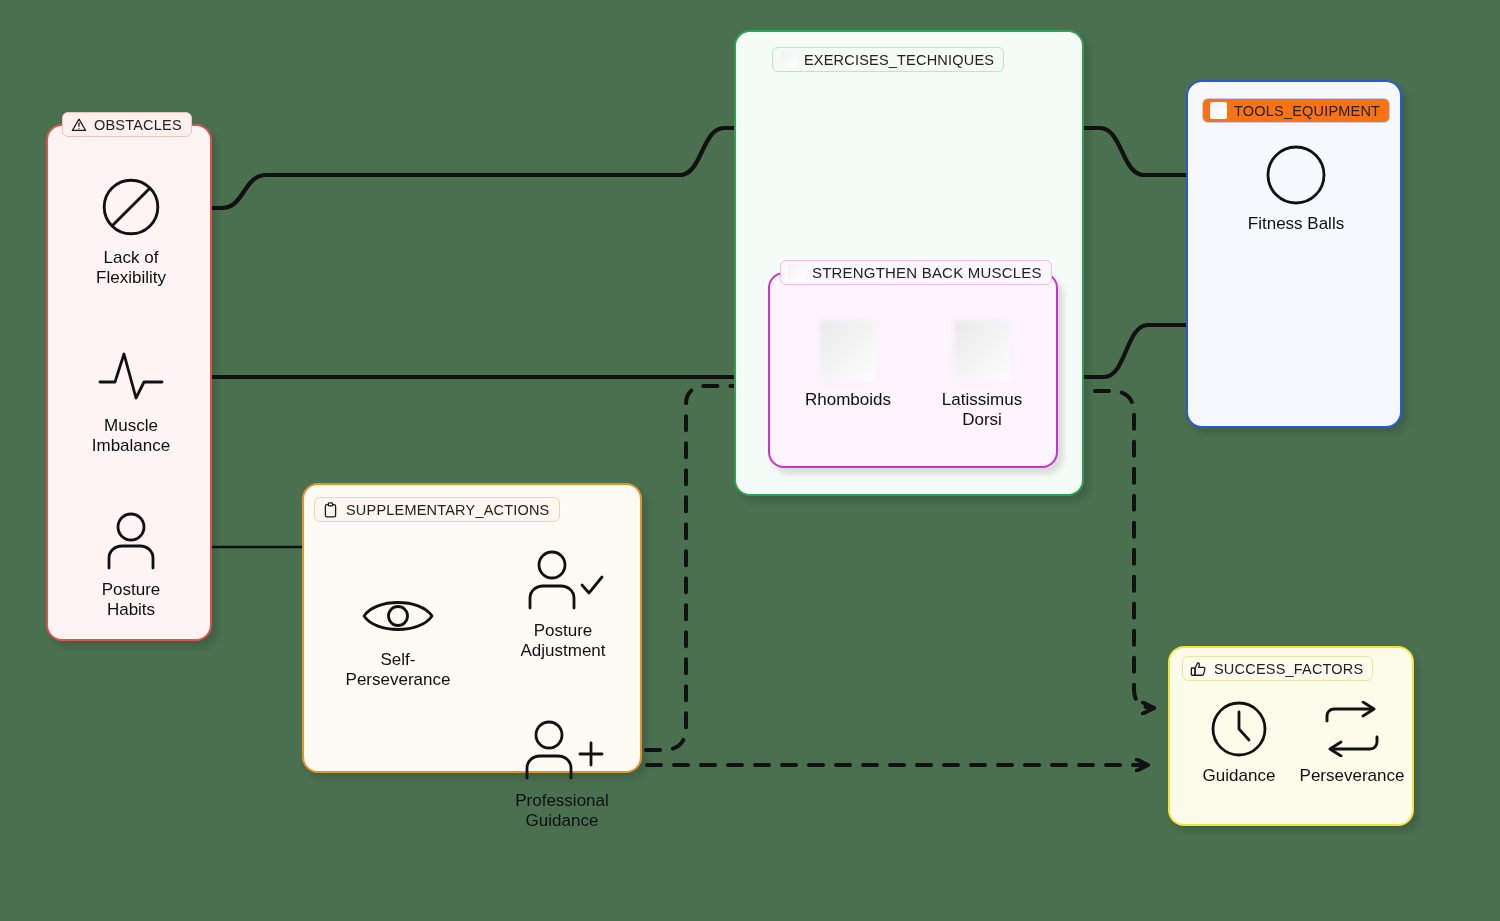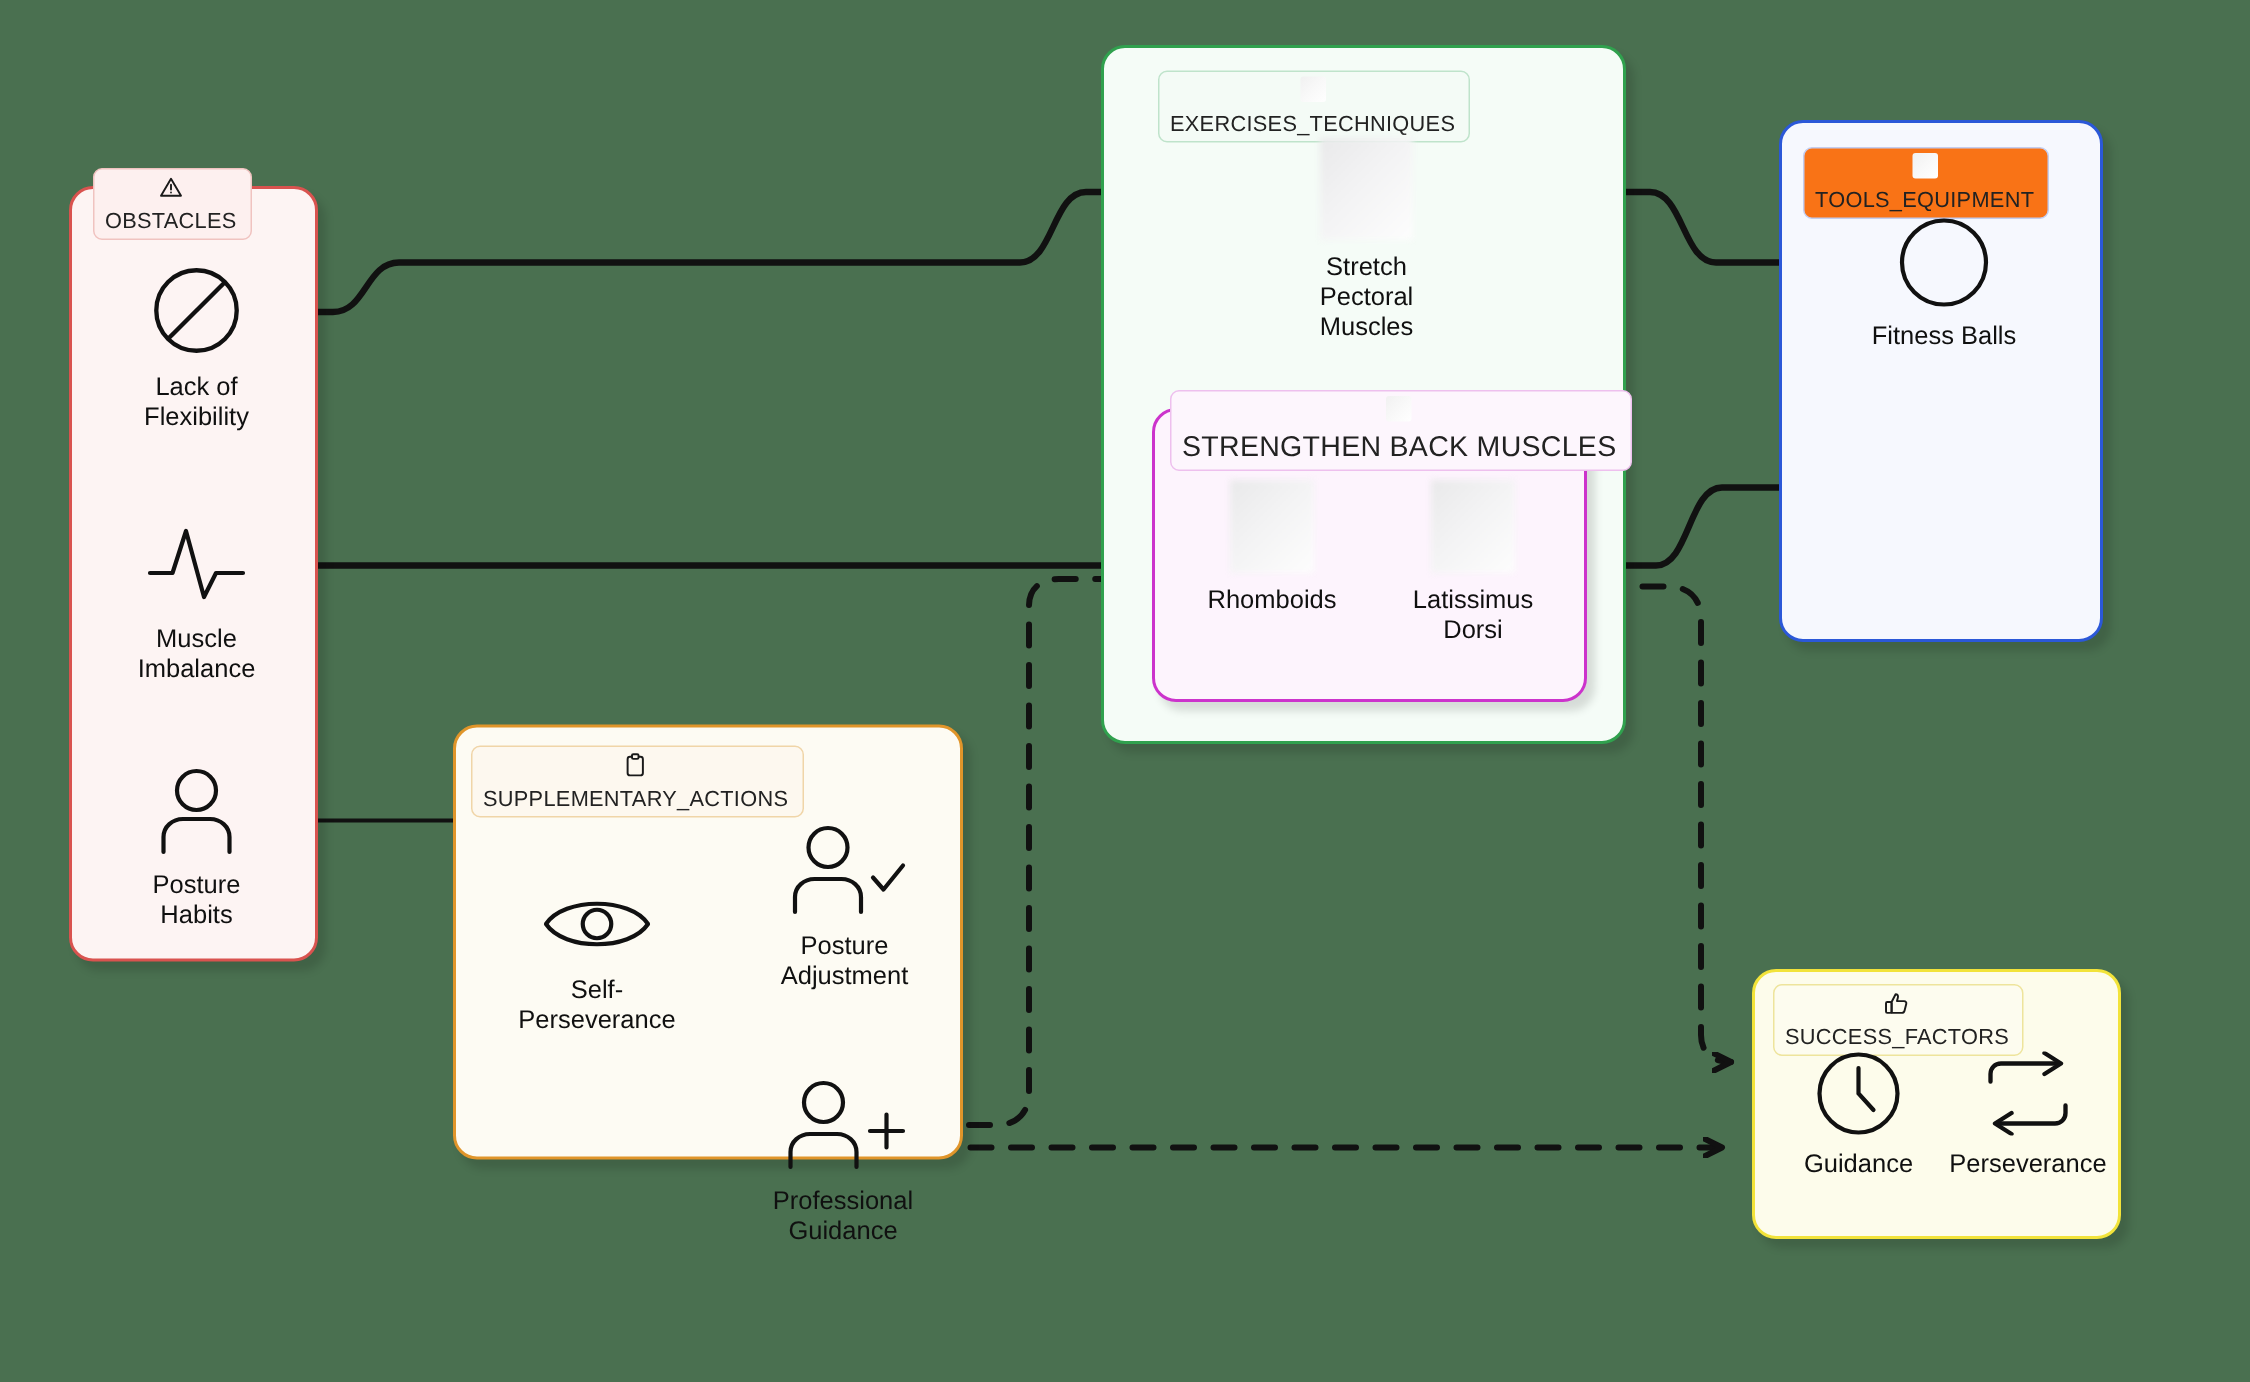--- a/index.html
+++ b/index.html
@@ -23,21 +23,20 @@
     position:absolute;
     top:-14px;left:14px;
     display:flex;align-items:center;gap:7px;
     padding:3px 9px 3px 7px;
     border-radius:6px;
     font-size:14.5px;
     letter-spacing:.2px;
     color:#222;
     white-space:nowrap;
     box-sizing:border-box;
-    flex-direction:column;
   }
   .group-label .lbl-ico{
     width:17px;height:17px;
     display:inline-flex;align-items:center;justify-content:center;
     flex:0 0 17px;
   }
   .group-label .lbl-ico svg{display:block;}
   .ico-blank{
     width:17px;height:17px;
     background:linear-gradient(135deg,#f1f1f1 0%,#fafafa 60%,#ffffff 100%);
@@ -164,31 +163,23 @@
   </div>
 
   <div class="group" style="left:734px;top:30px;width:350px;height:466px;border:2.5px solid #30a14e;background:#f5fcf7;">
     <div class="group-label" style="background:#f4fbf6;border:1.2px solid #bfe3cb;top:15px;left:36px;">
       <span class="lbl-ico">
           <span class="ico-blank"></span>
         </span>
       <span>EXERCISES_TECHNIQUES</span>
     </div>
 
-    <div class="node" style="left:86px;top:60px;width:178px;">
-      <span class="glyph">
-        <span class="imgph" style="width:62px;height:68px;display:block;"></span>
-      </span>
-      <span class="caption">Stretch
-Pectoral
-Muscles</span>
-    </div>
 
     <div class="group" style="left:32px;top:240px;width:290px;height:196px;border:2.5px solid #cc33cc;background:#fdf4fd;">
-      <div class="group-label" style="background:#fdf6fd;border:1.2px solid #eec0ee;top:-14px;left:10px;font-size:19px;">
+      <div class="group-label" style="background:#fdf6fd;border:1.2px solid #eec0ee;top:-14px;left:10px;font-size:15px;">
         <span class="lbl-ico">
             <span class="ico-blank"></span>
           </span>
         <span>STRENGTHEN BACK MUSCLES</span>
       </div>
 
       <div class="node" style="left:10px;top:46px;width:136px;">
         <span class="glyph">
           <span class="imgph" style="width:56px;height:62px;display:block;"></span>
         </span>

